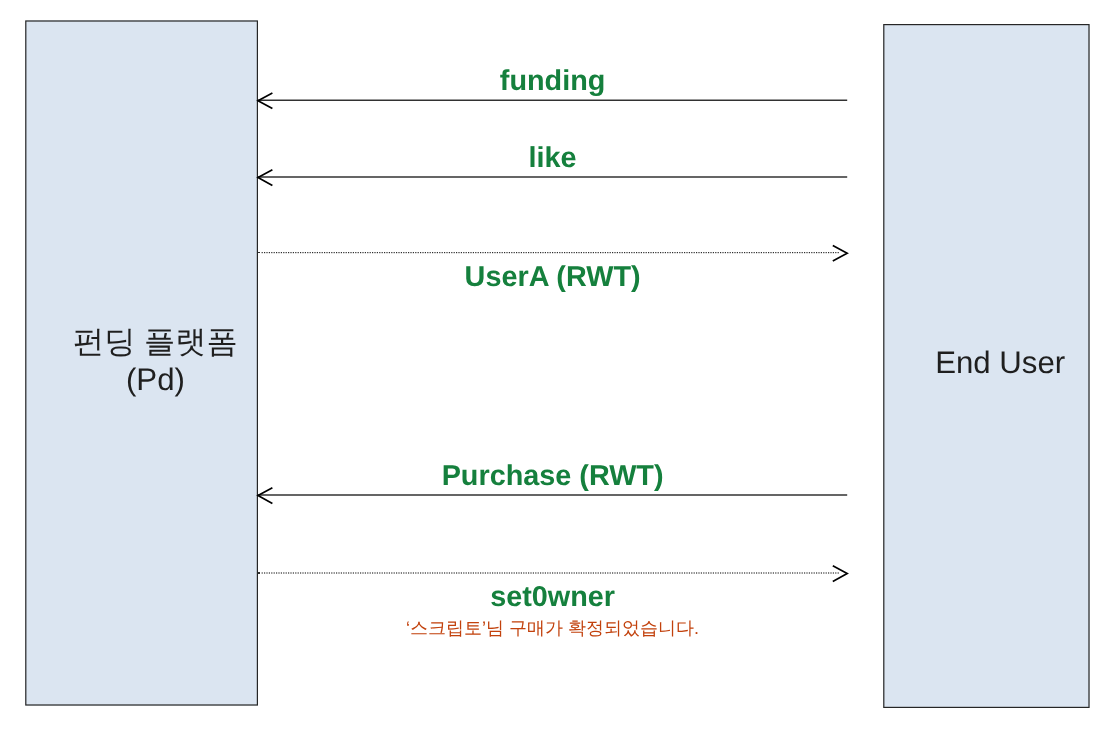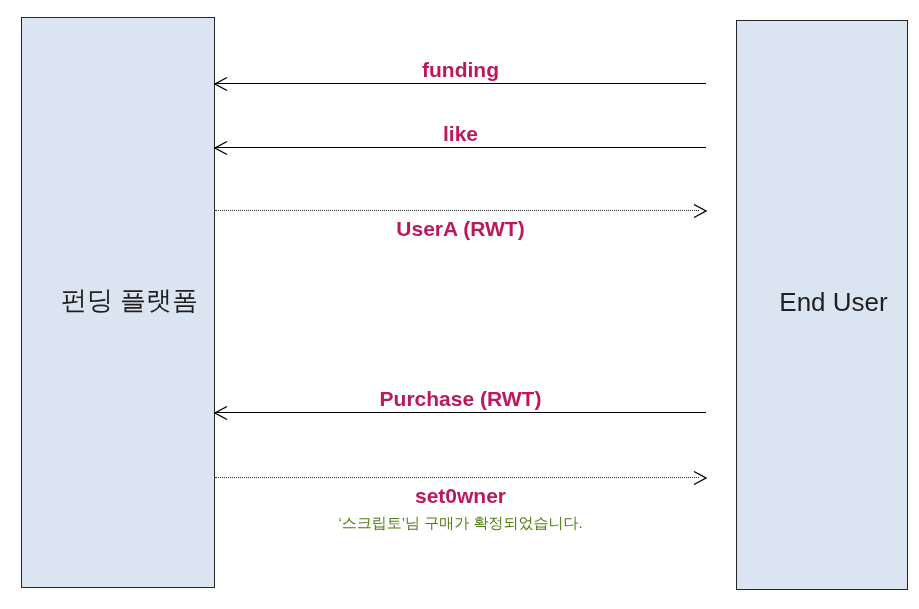--- a/index.html
+++ b/index.html
@@ -55,45 +55,46 @@
     top: -9px;
     width: 18px; height: 18px;
   }
   .head.left  { left: -2px; }
   .head.right { right: -2px; }
   .label {
     position: absolute;
     left: 0; width: 100%;
     text-align: center;
     font-weight: bold;
-    font-size: 21px;
-    color: #be185d;
+    font-size: 24px;
+    color: #15803d;
     white-space: nowrap;
   }
   .label.above { bottom: 2px; }
   .label.below { top: 6px; }
   .caption {
     position: absolute;
     left: 0; width: 100%;
     top: 36px;
     text-align: center;
     font-size: 15px;
     font-weight: 400;
-    color: #4d7c0f;
+    color: #c2410c;
     white-space: nowrap;
   }
 </style>
 </head>
 <body>
 
 <div class="canvas">
 
   <div class="actor actor-left">
     <div class="actor-label">
       <div>펀딩 플랫폼</div>
+      <div>(Pd)</div>
     </div>
   </div>
 
   <div class="actor actor-right">
     <div class="actor-label">
       <div>End User</div>
     </div>
   </div>
 
   <div class="msg solid" style="top:84px">

